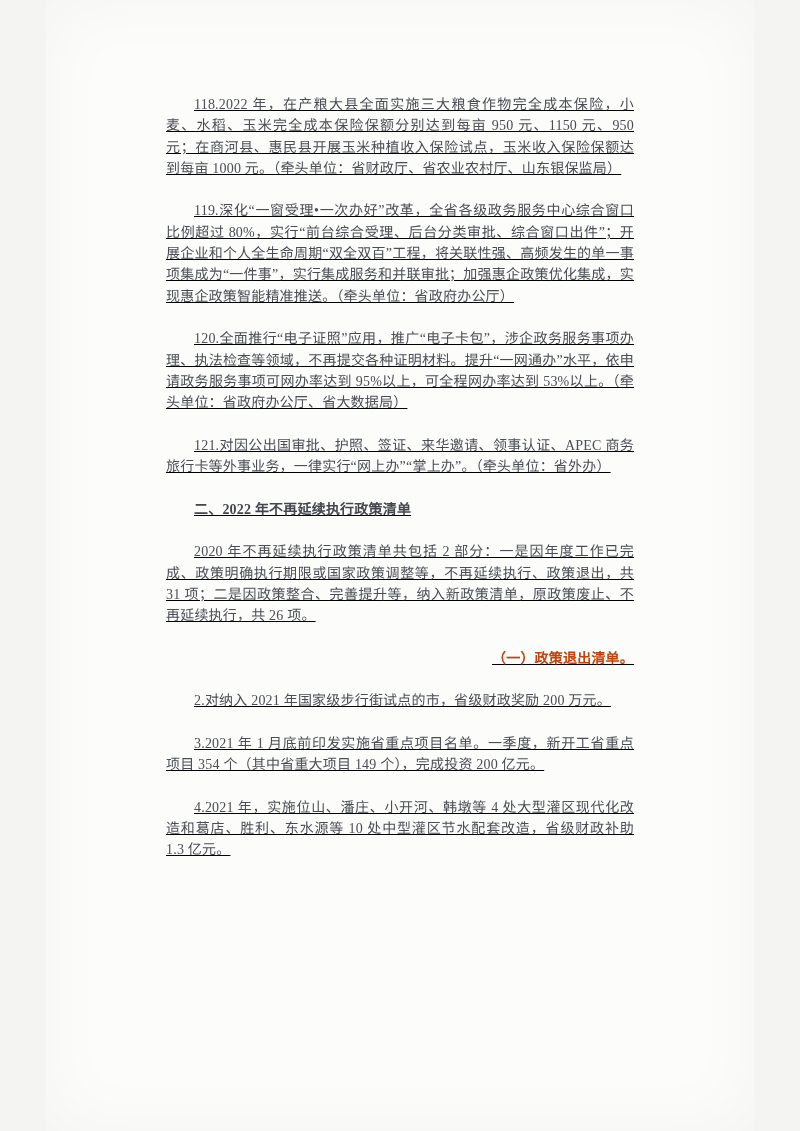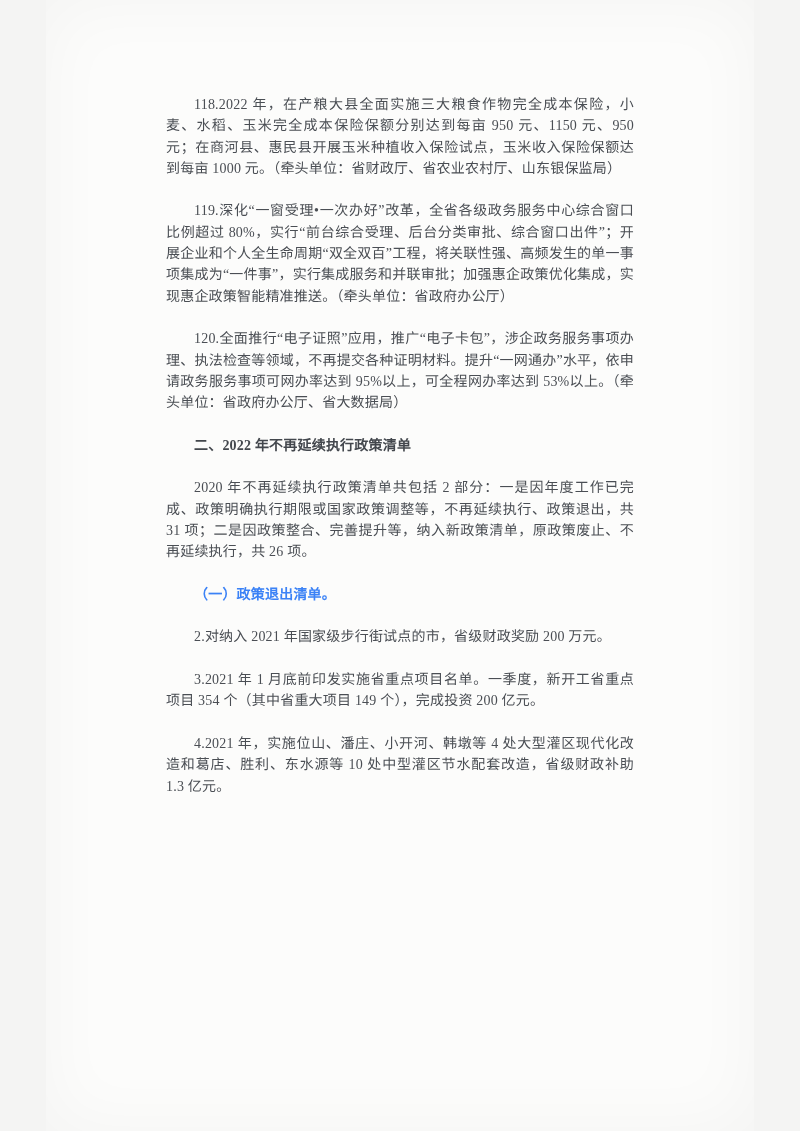--- a/index.html
+++ b/index.html
@@ -11,49 +11,51 @@
   .page {
     position: relative;
     width: 708px;
     height: 1131px;
     box-sizing: border-box;
     margin: 0 auto;
     background: #fcfcfb;
     padding: 94px 120px 40px 120px;
     box-shadow: inset 0 0 70px rgba(0,0,0,0.035);
     overflow: hidden;
+    text-decoration: underline;
   }
   .doc-block {
     margin: 21.3px 0;
     font-size: 14px;
     line-height: 21.3px;
     color: #4a4e54;
     text-align: justify;
     text-indent: 2em;
     letter-spacing: 0.2px;
   }
   .doc-block:first-child { margin-top: 0; }
   .heading-l1 {
     font-weight: bold;
     color: #43474d;
     text-align: left;
     margin-top: 15px;
   }
   .heading-l2 {
     font-weight: bold;
-    color: #3b82f6;
-    text-align: left;
+    color: #c2410c;
+    text-align: right;
   }
 </style>
 </head>
 <body>
 
 <div class="page">
   <p class="doc-block">118.2022 年，在产粮大县全面实施三大粮食作物完全成本保险，小麦、水稻、玉米完全成本保险保额分别达到每亩 950 元、1150 元、950 元；在商河县、惠民县开展玉米种植收入保险试点，玉米收入保险保额达到每亩 1000 元。（牵头单位：省财政厅、省农业农村厅、山东银保监局）</p>
   <p class="doc-block">119.深化“一窗受理•一次办好”改革，全省各级政务服务中心综合窗口比例超过 80%，实行“前台综合受理、后台分类审批、综合窗口出件”；开展企业和个人全生命周期“双全双百”工程，将关联性强、高频发生的单一事项集成为“一件事”，实行集成服务和并联审批；加强惠企政策优化集成，实现惠企政策智能精准推送。（牵头单位：省政府办公厅）</p>
   <p class="doc-block">120.全面推行“电子证照”应用，推广“电子卡包”，涉企政务服务事项办理、执法检查等领域，不再提交各种证明材料。提升“一网通办”水平，依申请政务服务事项可网办率达到 95%以上，可全程网办率达到 53%以上。（牵头单位：省政府办公厅、省大数据局）</p>
+  <p class="doc-block">121.对因公出国审批、护照、签证、来华邀请、领事认证、APEC 商务旅行卡等外事业务，一律实行“网上办”“掌上办”。（牵头单位：省外办）</p>
   <p class="doc-block heading-l1">二、2022 年不再延续执行政策清单</p>
   <p class="doc-block">2020 年不再延续执行政策清单共包括 2 部分：一是因年度工作已完成、政策明确执行期限或国家政策调整等，不再延续执行、政策退出，共 31 项；二是因政策整合、完善提升等，纳入新政策清单，原政策废止、不再延续执行，共 26 项。</p>
   <p class="doc-block heading-l2">（一）政策退出清单。</p>
   <p class="doc-block">2.对纳入 2021 年国家级步行街试点的市，省级财政奖励 200 万元。</p>
   <p class="doc-block">3.2021 年 1 月底前印发实施省重点项目名单。一季度，新开工省重点项目 354 个（其中省重大项目 149 个），完成投资 200 亿元。</p>
   <p class="doc-block">4.2021 年，实施位山、潘庄、小开河、韩墩等 4 处大型灌区现代化改造和葛店、胜利、东水源等 10 处中型灌区节水配套改造，省级财政补助 1.3 亿元。</p>
 </div>
 
 </body></html>

